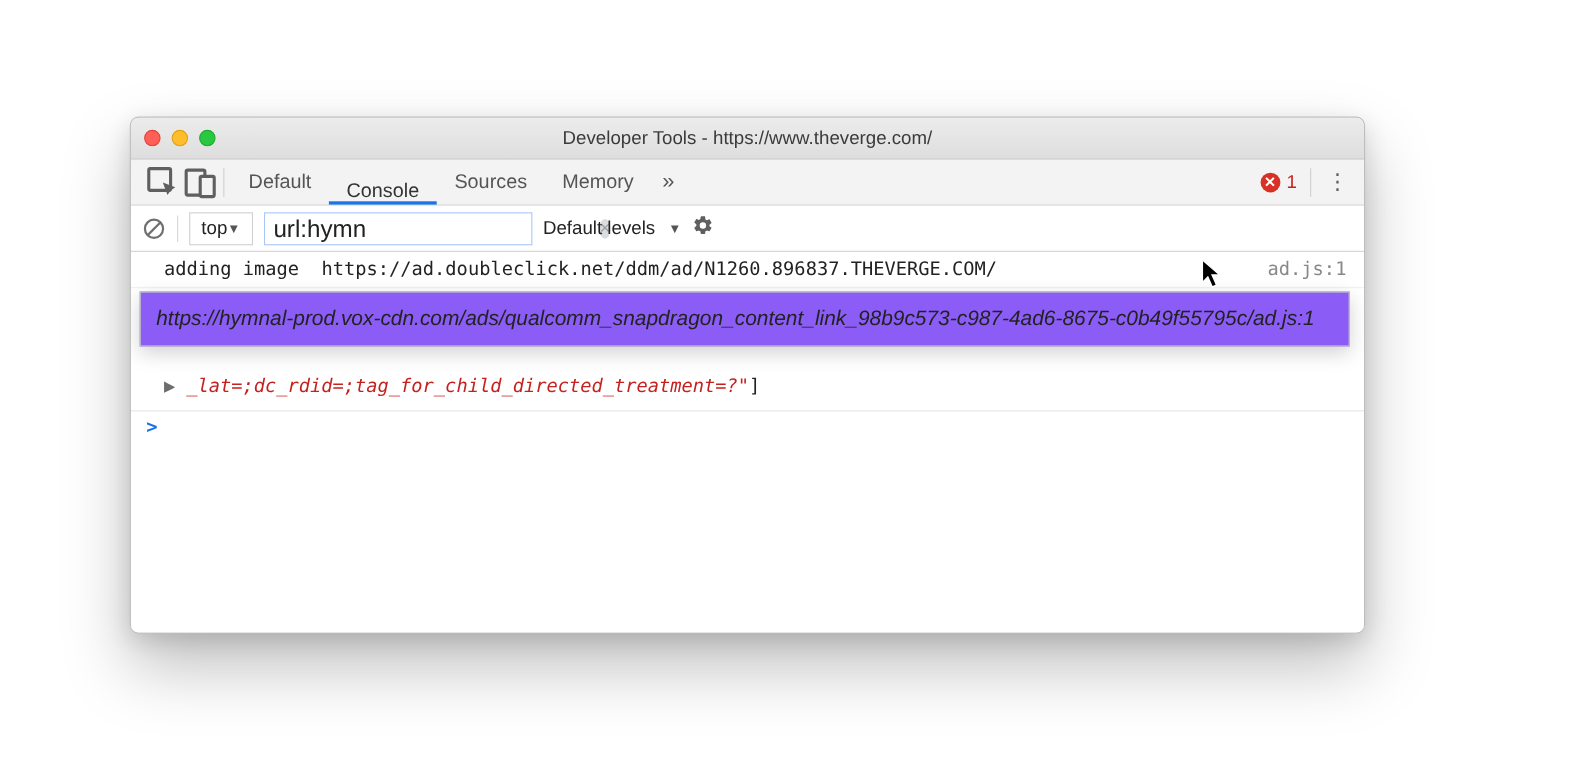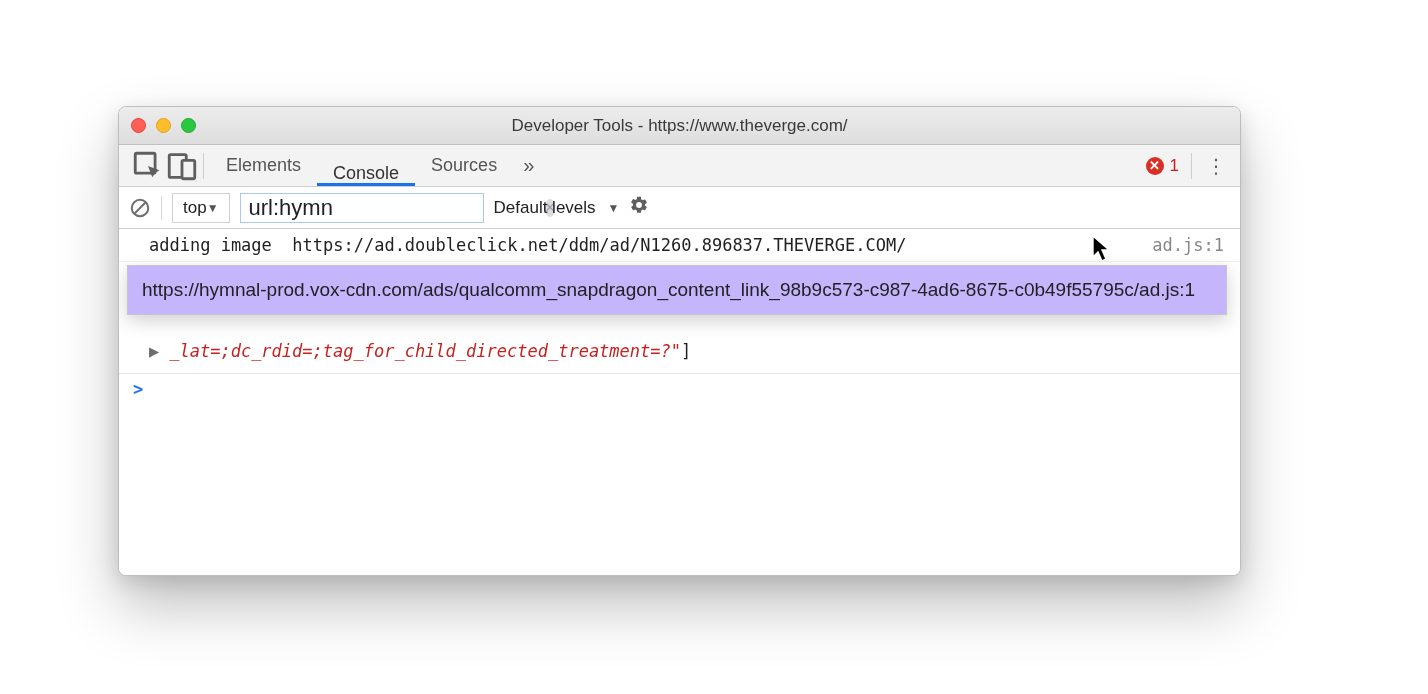--- a/index.html
+++ b/index.html
@@ -115,30 +115,31 @@
     align-items:flex-start;
     white-space: pre;
   }
   .log-row .msg { flex:1; overflow:hidden; text-overflow: clip; }
   .log-row .src { color:#888; padding-left:14px; white-space:nowrap;}
 
   .tooltip {
     position:absolute;
     left: 8px; top: 36px;
     width: 1100px;
-    background:#c4b5fd;
+    background:#8b5cf6;
     border:1px solid #c6c6c6;
     box-shadow: 0 6px 18px rgba(0,0,0,0.18);
     padding: 10px 14px;
     font-family: -apple-system, BlinkMacSystemFont, sans-serif;
     font-size: 19px;
     color:#222;
     line-height:1.45;
     word-break: break-all;
     z-index:5;
+    font-style:italic;
   }
 
   .below-tooltip {
     position:absolute;
     top: 112px; left:30px; right:16px;
     font-family: Menlo, Consolas, monospace;
     font-size:17px;
     color:#c5221f;
     font-style: italic;
     display:flex; align-items:center; gap:10px;
@@ -188,23 +189,24 @@
         </svg>
     </div>
     <div class="icon-slot">
       <svg viewBox="0 0 24 24" fill="none" stroke="currentColor" stroke-width="2">
           <rect x="3" y="4" width="12" height="16" rx="1"></rect>
           <rect x="12" y="8" width="9" height="13" rx="1" fill="#f3f3f3"></rect>
         </svg>
     </div>
     <div class="vdiv"></div>
     <div class="tabs">
-      <div class="tab">Elements</div>
+      <div class="tab">Default</div>
       <div class="tab active">Console</div>
       <div class="tab">Sources</div>
+      <div class="tab">Memory</div>
     </div>
     <div class="more-tabs">»</div>
     <div class="spacer"></div>
     <div class="errpill">
       <span class="errcircle">✕</span>
       <span>1</span>
     </div>
     <div class="vdiv"></div>
     <div class="kebab">⋮</div>
   </div>

